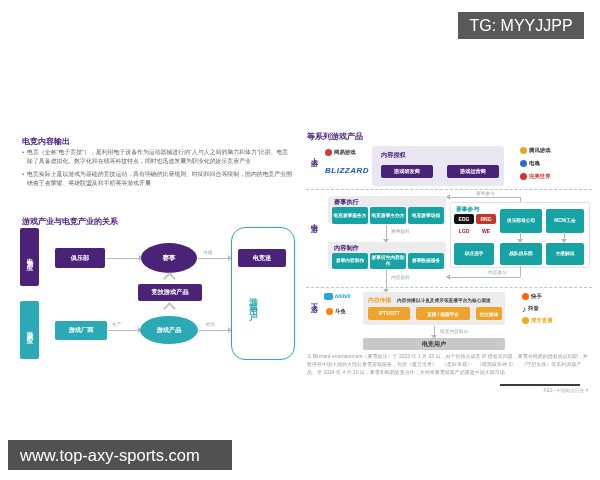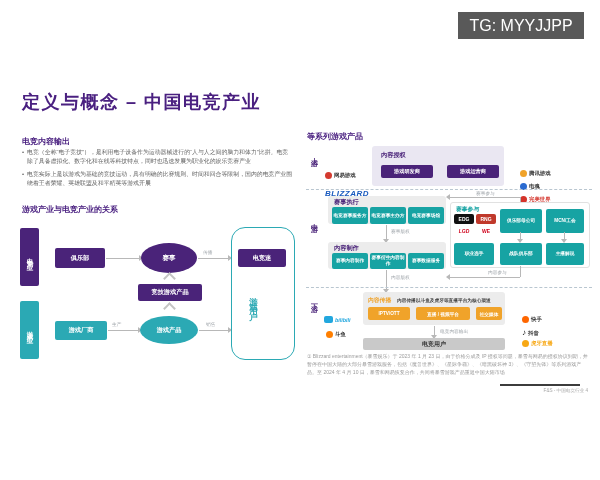--- a/index.html
+++ b/index.html
@@ -60,50 +60,50 @@
         border-top:3px solid transparent;border-bottom:3px solid transparent;}
   .ar-l::before{content:'';position:absolute;left:-4px;top:-3px;border-right:4px solid #b8b8b8;
         border-top:3px solid transparent;border-bottom:3px solid transparent;}
   .ar-d::after{content:'';position:absolute;bottom:-4px;left:-3px;border-top:4px solid #b8b8b8;
         border-left:3px solid transparent;border-right:3px solid transparent;}
   .chev{position:absolute;width:7px;height:7px;border-top:2px solid #c4c4c4;border-right:2px solid #c4c4c4;
         transform:rotate(-45deg);}
   .slab{position:absolute;font-size:4.7px;color:#a0a6ab;white-space:nowrap;}
   .dots{position:absolute;border-top:1px dashed #b9c6d0;height:0;}
   
-  .logo{position:absolute;display:flex;align-items:flex-end;gap:2px;font-size:5.4px;color:#333;font-weight:bold;white-space:nowrap;margin-top:23px;}
+  .logo{position:absolute;display:flex;align-items:flex-start;gap:2px;font-size:5.4px;color:#333;font-weight:bold;white-space:nowrap;}
   .ldot{width:7px;height:7px;border-radius:50%;flex:0 0 auto;}
   .lsq{width:9px;height:7px;border-radius:2px;flex:0 0 auto;}
   .blz{color:#1a5bbf;font-style:italic;font-weight:bold;font-size:8px;letter-spacing:.5px;}
   .bili{color:#22a7de;font-style:italic;}
   .clubs{position:absolute;left:454px;top:214px;display:grid;grid-template-columns:20px 20px;grid-gap:2px;}
   .club{width:20px;height:10px;border-radius:2px;display:flex;align-items:center;justify-content:center;
         font-size:5px;font-weight:bold;}
 </style>
 </head>
 <body>
 
 <div id="slide">
 
   <div class="tg-badge">TG: MYYJJPP</div>
-
-  <h1 class="title">定义与概念 – 中国电竞产业</h1>
+  <div class="site-badge">www.top-axy-sports.com</div>
+
 
   <div class="h-purple" style="left:22px;top:136px;">电竞内容输出</div>
   <div class="bullets">
     <div class="bullet">
       <span class="bdot">•</span>
       <span>电竞（全称“电子竞技”），是利用电子设备作为运动器械进行的“人与人之间的脑力和体力”比拼。电竞除了具备虚拟化、数字化和在线等科技特点，同时也迅速发展为职业化的娱乐竞赛产业</span>
     </div>
     <div class="bullet">
       <span class="bdot">•</span>
       <span>电竞实际上是以游戏为基础的竞技运动，具有明确的比赛规则、时间和回合等限制，国内的电竞产业围绕着王者荣耀、英雄联盟及和平精英等游戏开展</span>
     </div>
   </div>
-  <div class="h-purple" style="left:22px;top:204px;">游戏产业与电竞产业的关系</div>
+  <div class="h-purple" style="left:22px;top:216px;">游戏产业与电竞产业的关系</div>
 
   <div class="vbar" style="left:20px;top:228px;height:58px;background:#4a2379;">电竞产业</div>
   <div class="vbar" style="left:20px;top:301px;height:58px;background:#2ba9b4;">游戏产业</div>
 
   <div class="pbox" style="left:55px;top:248px;width:50px;height:20px;">俱乐部</div>
   <i class="ar h1px ar-r" style="left:106px;top:258px;width:33px;"></i>
   <div class="pellipse" style="left:141px;top:243px;width:56px;height:30px;">赛事</div>
   <span class="slab" style="left:203px;top:249px;">传播</span>
   <i class="ar h1px ar-r" style="left:198px;top:258px;width:30px;"></i>
 

